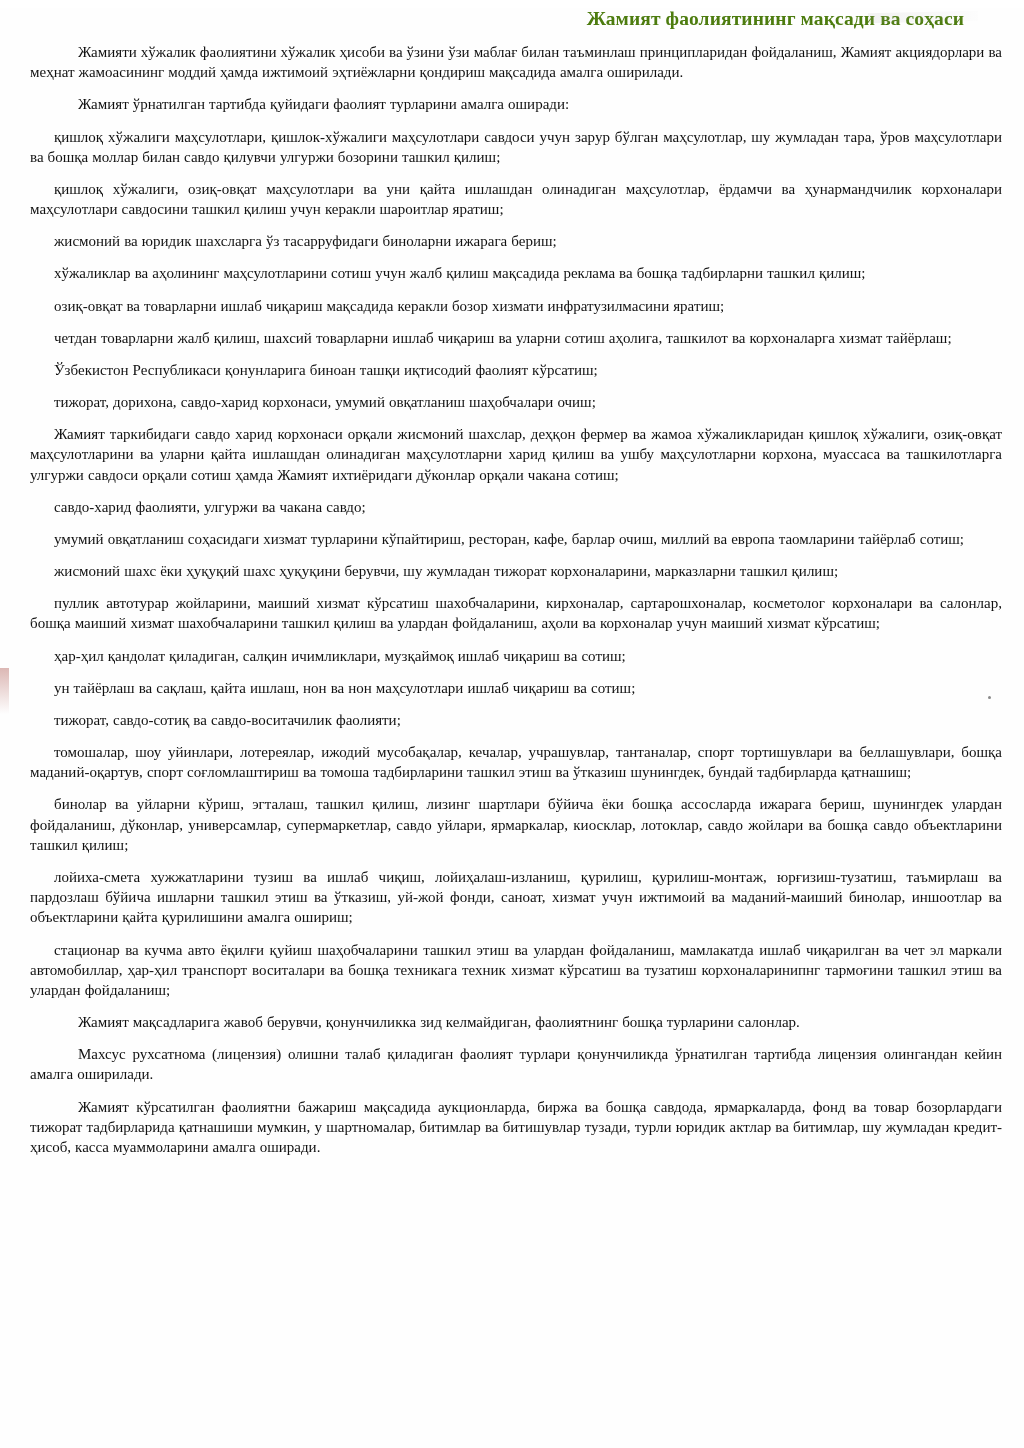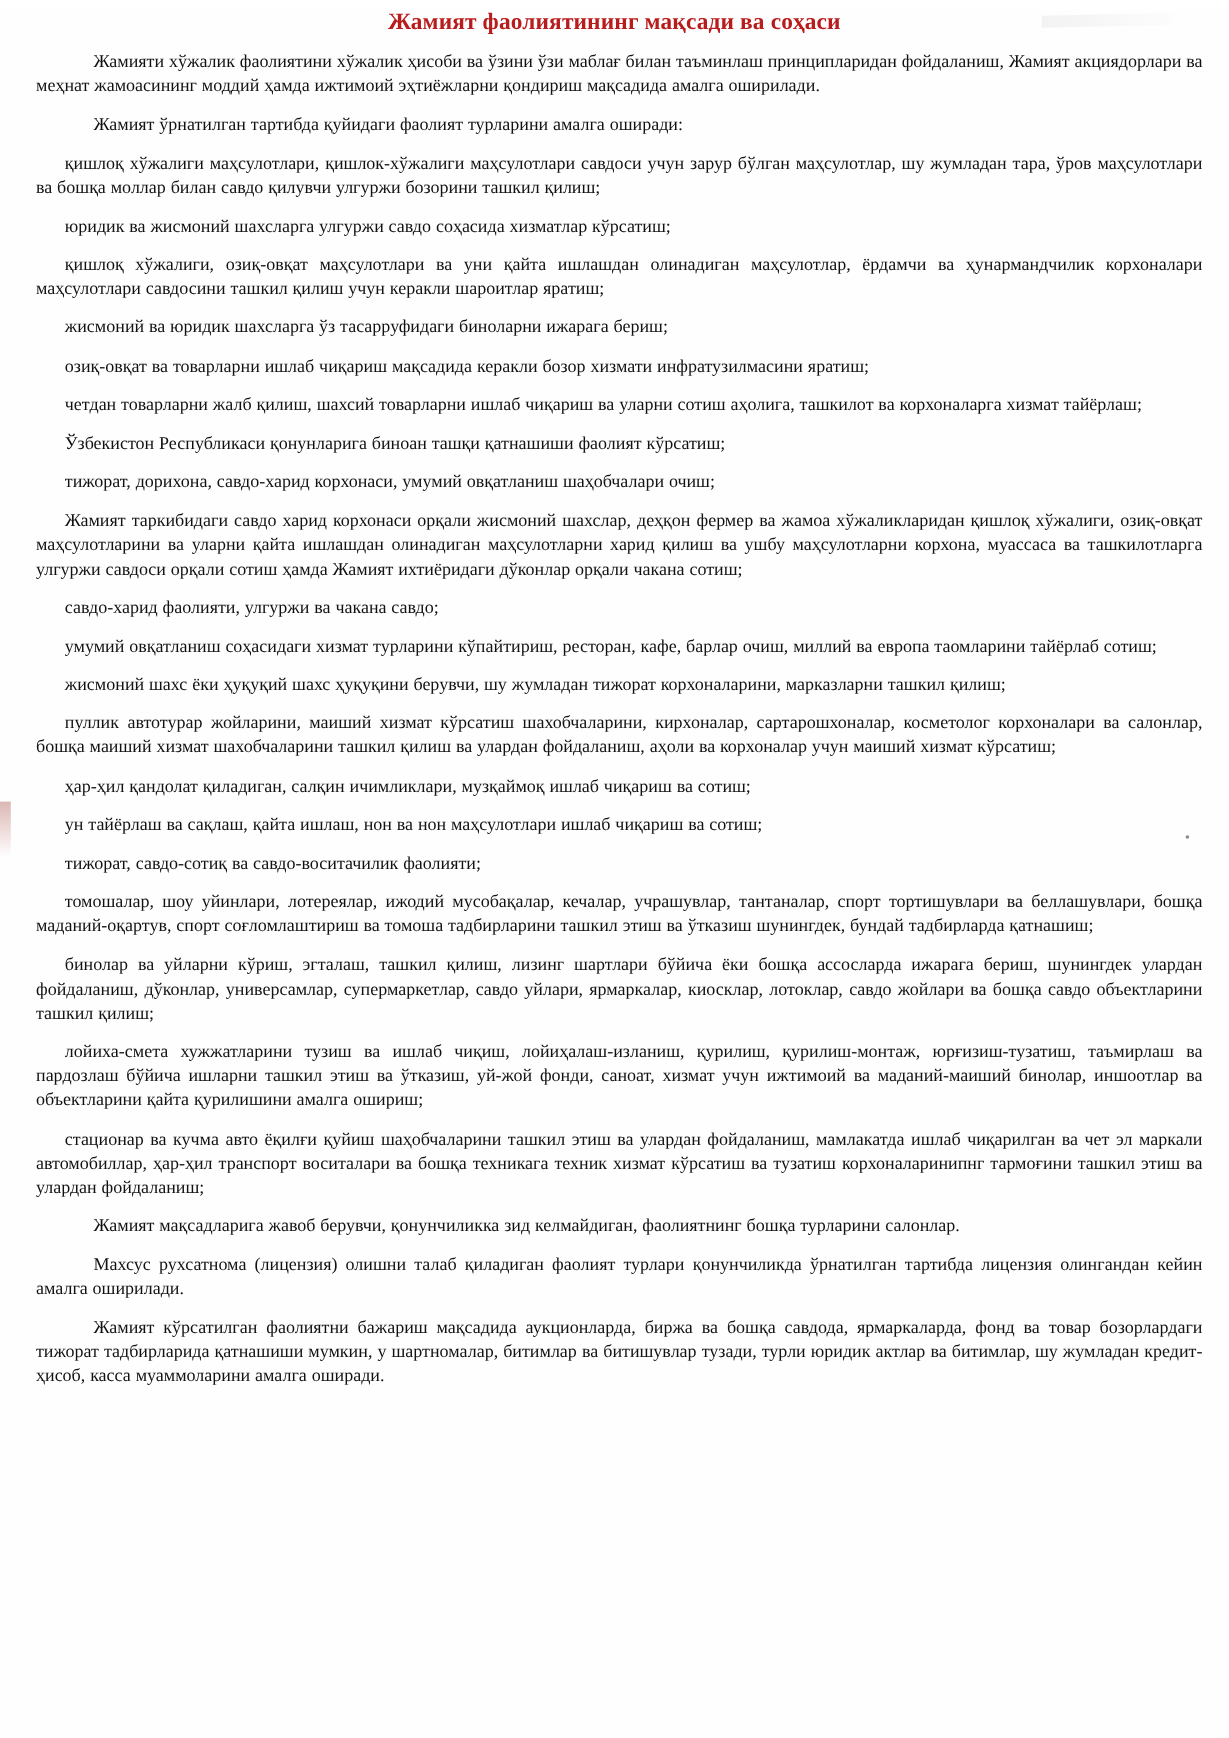--- a/index.html
+++ b/index.html
@@ -15,27 +15,27 @@
   }
   .page {
     position: relative;
     width: 1024px;
     min-height: 1448px;
     padding: 0;
     box-sizing: border-box;
     background: #fefefe;
   }
   .doc-title {
-    text-align: center;
+    text-align: right;
     font-weight: bold;
     font-size: 19.5px;
     letter-spacing: 0.1px;
     margin: 8px 0 6px 0;
     padding: 0 60px;
-    color: #b91c1c;
+    color: #4d7c0f;
   }
   .body-col {
     padding: 0 22px 18px 30px;
   }
   p.para {
     margin: 12px 0 1px 0;
     text-align: justify;
     text-justify: inter-word;
     font-size: 15px;
     line-height: 1.345;
@@ -91,26 +91,26 @@
   <div class="artifact-top-right"></div>
   <div class="artifact-left-mark"></div>
   <div class="artifact-dot"></div>
 
   <h1 class="doc-title">Жамият фаолиятининг мақсади ва соҳаси</h1>
 
   <div class="body-col" id="body-col">
       <p class="para first">Жамияти хўжалик фаолиятини хўжалик ҳисоби ва ўзини ўзи маблағ билан таъминлаш принципларидан фойдаланиш, Жамият акциядорлари ва меҳнат жамоасининг моддий ҳамда ижтимоий эҳтиёжларни қондириш мақсадида амалга оширилади.</p>
       <p class="para first">Жамият ўрнатилган тартибда қуйидаги фаолият турларини амалга оширади:</p>
       <p class="para hang">қишлоқ хўжалиги маҳсулотлари, қишлок-хўжалиги маҳсулотлари савдоси учун зарур бўлган маҳсулотлар, шу жумладан тара, ўров маҳсулотлари ва бошқа моллар билан савдо қилувчи улгуржи бозорини ташкил қилиш;</p>
-      <p class="para hang">юридик ва жисмоний шахсларга улгуржи савдо соҳасида хизматлар кўрсатиш;</p>
       <p class="para hang">қишлоқ хўжалиги, озиқ-овқат маҳсулотлари ва уни қайта ишлашдан олинадиган маҳсулотлар, ёрдамчи ва ҳунармандчилик корхоналари маҳсулотлари савдосини ташкил қилиш учун керакли шароитлар яратиш;</p>
       <p class="para hang">жисмоний ва юридик шахсларга ўз тасарруфидаги биноларни ижарага бериш;</p>
+      <p class="para hang">хўжаликлар ва аҳолининг маҳсулотларини сотиш учун жалб қилиш мақсадида реклама ва бошқа тадбирларни ташкил қилиш;</p>
       <p class="para hang">озиқ-овқат ва товарларни ишлаб чиқариш мақсадида керакли бозор хизмати инфратузилмасини яратиш;</p>
       <p class="para hang">четдан товарларни жалб қилиш, шахсий товарларни ишлаб чиқариш ва уларни сотиш аҳолига, ташкилот ва корхоналарга хизмат тайёрлаш;</p>
-      <p class="para hang">Ўзбекистон Республикаси қонунларига биноан ташқи қатнашиши фаолият кўрсатиш;</p>
+      <p class="para hang">Ўзбекистон Республикаси қонунларига биноан ташқи иқтисодий фаолият кўрсатиш;</p>
       <p class="para hang">тижорат, дорихона, савдо-харид корхонаси, умумий овқатланиш шаҳобчалари очиш;</p>
       <p class="para hang">Жамият таркибидаги савдо харид корхонаси орқали жисмоний шахслар, деҳқон фермер ва жамоа хўжаликларидан қишлоқ хўжалиги, озиқ-овқат маҳсулотларини ва уларни қайта ишлашдан олинадиган маҳсулотларни харид қилиш ва ушбу маҳсулотларни корхона, муассаса ва ташкилотларга улгуржи савдоси орқали сотиш ҳамда Жамият ихтиёридаги дўконлар орқали чакана сотиш;</p>
       <p class="para hang">савдо-харид фаолияти, улгуржи ва чакана савдо;</p>
       <p class="para hang">умумий овқатланиш соҳасидаги хизмат турларини кўпайтириш, ресторан, кафе, барлар очиш, миллий ва европа таомларини тайёрлаб сотиш;</p>
       <p class="para hang">жисмоний шахс ёки ҳуқуқий шахс ҳуқуқини берувчи, шу жумладан тижорат корхоналарини, марказларни ташкил қилиш;</p>
       <p class="para hang">пуллик автотурар жойларини, маиший хизмат кўрсатиш шахобчаларини, кирхоналар, сартарошхоналар, косметолог корхоналари ва салонлар, бошқа маиший хизмат шахобчаларини ташкил қилиш ва улардан фойдаланиш, аҳоли ва корхоналар учун маиший хизмат кўрсатиш;</p>
       <p class="para hang">ҳар-ҳил қандолат қиладиган, салқин ичимликлари, музқаймоқ ишлаб чиқариш ва сотиш;</p>
       <p class="para hang">ун тайёрлаш ва сақлаш, қайта ишлаш, нон ва нон маҳсулотлари ишлаб чиқариш ва сотиш;</p>
       <p class="para hang">тижорат, савдо-сотиқ ва савдо-воситачилик фаолияти;</p>
       <p class="para hang">томошалар, шоу уйинлари, лотереялар, ижодий мусобақалар, кечалар, учрашувлар, тантаналар, спорт тортишувлари ва беллашувлари, бошқа маданий-оқартув, спорт соғломлаштириш ва томоша тадбирларини ташкил этиш ва ўтказиш шунингдек, бундай тадбирларда қатнашиш;</p>

